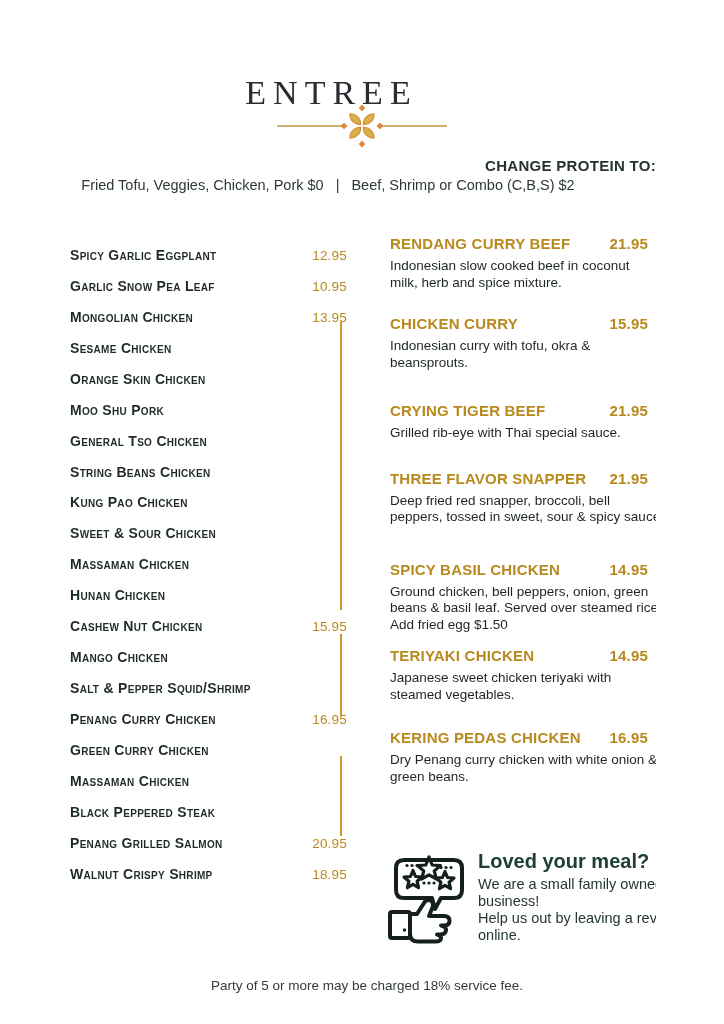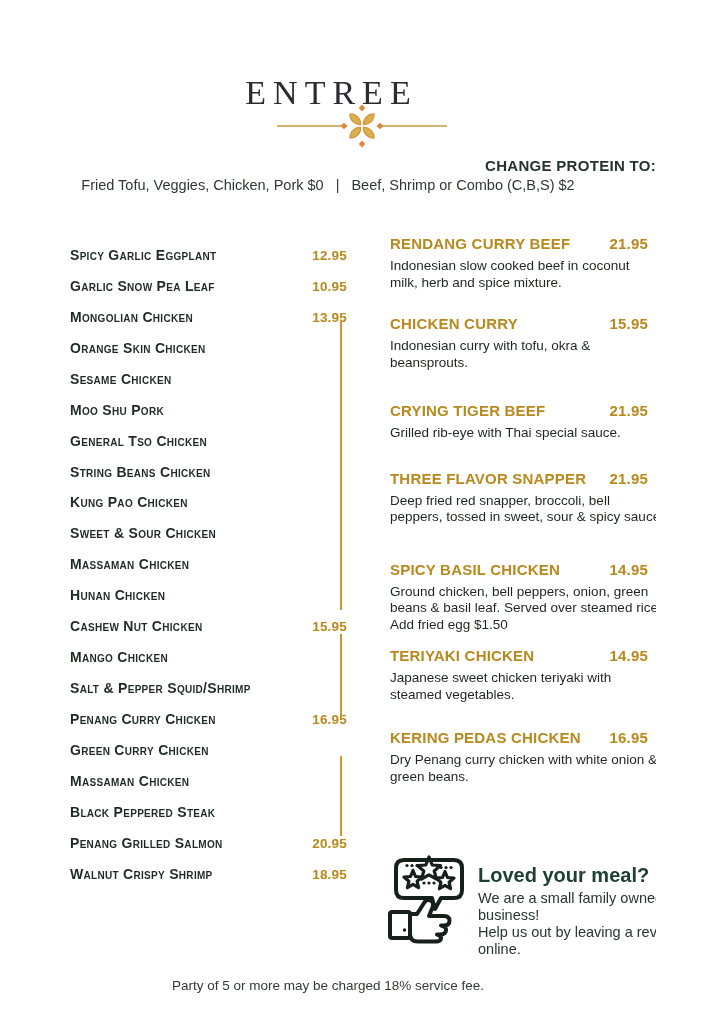--- a/index.html
+++ b/index.html
@@ -14,47 +14,47 @@
   .protein-head{position:absolute;top:157px;left:0;width:100%;text-align:right;
                 font-size:15px;font-weight:700;color:#24342a;letter-spacing:.3px;}
   .protein-line{position:absolute;top:177px;left:0;width:100%;text-align:center;
                 font-size:14.5px;color:#2c3a31;}
   .protein-line .sep{display:inline-block;margin:0 12px;color:#2c3a31;}
 
   
   .left-col{position:absolute;left:70px;top:232px;width:277px;}
   .l-row{height:30.95px;display:flex;justify-content:space-between;align-items:flex-end;}
   .l-name{font-size:14px;font-weight:700;font-variant:small-caps;letter-spacing:.3px;color:#1e2b23;}
-  .l-price{font-size:13.5px;font-weight:700;color:#b8891c;letter-spacing:.2px;}
+  .l-price{font-size:13.5px;font-weight:400;color:#b8891c;letter-spacing:.2px;}
   .vline{position:absolute;left:340px;width:2px;background:#c9992b;}
   .vline-1{top:322px;height:288px;}
   .vline-2{top:634px;height:82px;}
   .vline-3{top:756px;height:80px;}
 
   
   .right-col{position:absolute;left:390px;top:236px;width:276px;}
   .r-block{margin-bottom:27px;}
   .r-block:nth-child(1){margin-bottom:25px;}
   .r-block:nth-child(2){margin-bottom:32px;}
   .r-block:nth-child(3){margin-bottom:29px;}
   .r-block:nth-child(4){margin-bottom:36px;}
   .r-block:nth-child(5){margin-bottom:15px;}
   .r-head{width:258px;display:flex;justify-content:space-between;align-items:baseline;
           font-size:15px;font-weight:700;color:#b8891c;letter-spacing:.2px;line-height:16px;}
   .r-desc{margin:6px 0 0;font-size:13.5px;line-height:16.5px;color:#1d2620;white-space:pre-line;}
 
   
   .review{position:absolute;left:388px;top:850px;width:320px;}
   .review-icon{position:absolute;left:0;top:0;}
-  .review-text{position:absolute;left:90px;top:14px;width:230px;}
+  .review-text{position:absolute;left:90px;top:0;width:230px;}
   .review-head{font-size:20px;line-height:22px;font-weight:700;color:#1d4030;}
   .review-sub{margin-top:4px;font-size:14.5px;line-height:17px;color:#24382c;}
 
   .footer{position:absolute;top:978px;left:0;width:100%;text-align:center;
-          font-size:13.5px;color:#333c36;}
+          font-size:13.5px;color:#333c36;padding-left:39px;}
 </style>
 </head>
 <body>
 
 <div class="page">
 
   <h1 class="title">ENTREE</h1>
 
   <svg class="ornament" width="190" height="50" viewBox="0 0 190 50">
     <line x1="10" y1="25" x2="80" y2="25" stroke="#c49a3a" stroke-width="1.6"></line>
@@ -88,26 +88,26 @@
     <span class="l-name">Garlic Snow Pea Leaf</span>
     <span class="l-price">10.95</span>
   </div>
 
   <div class="l-row">
     <span class="l-name">Mongolian Chicken</span>
     <span class="l-price">13.95</span>
   </div>
 
   <div class="l-row">
+    <span class="l-name">Sesame Chicken</span>
+    <span class="l-price"></span>
+  </div>
+
+  <div class="l-row">
     <span class="l-name">Orange Skin Chicken</span>
-    <span class="l-price"></span>
-  </div>
-
-  <div class="l-row">
-    <span class="l-name">Sesame Chicken</span>
     <span class="l-price"></span>
   </div>
 
   <div class="l-row">
     <span class="l-name">Moo Shu Pork</span>
     <span class="l-price"></span>
   </div>
 
   <div class="l-row">
     <span class="l-name">General Tso Chicken</span>

